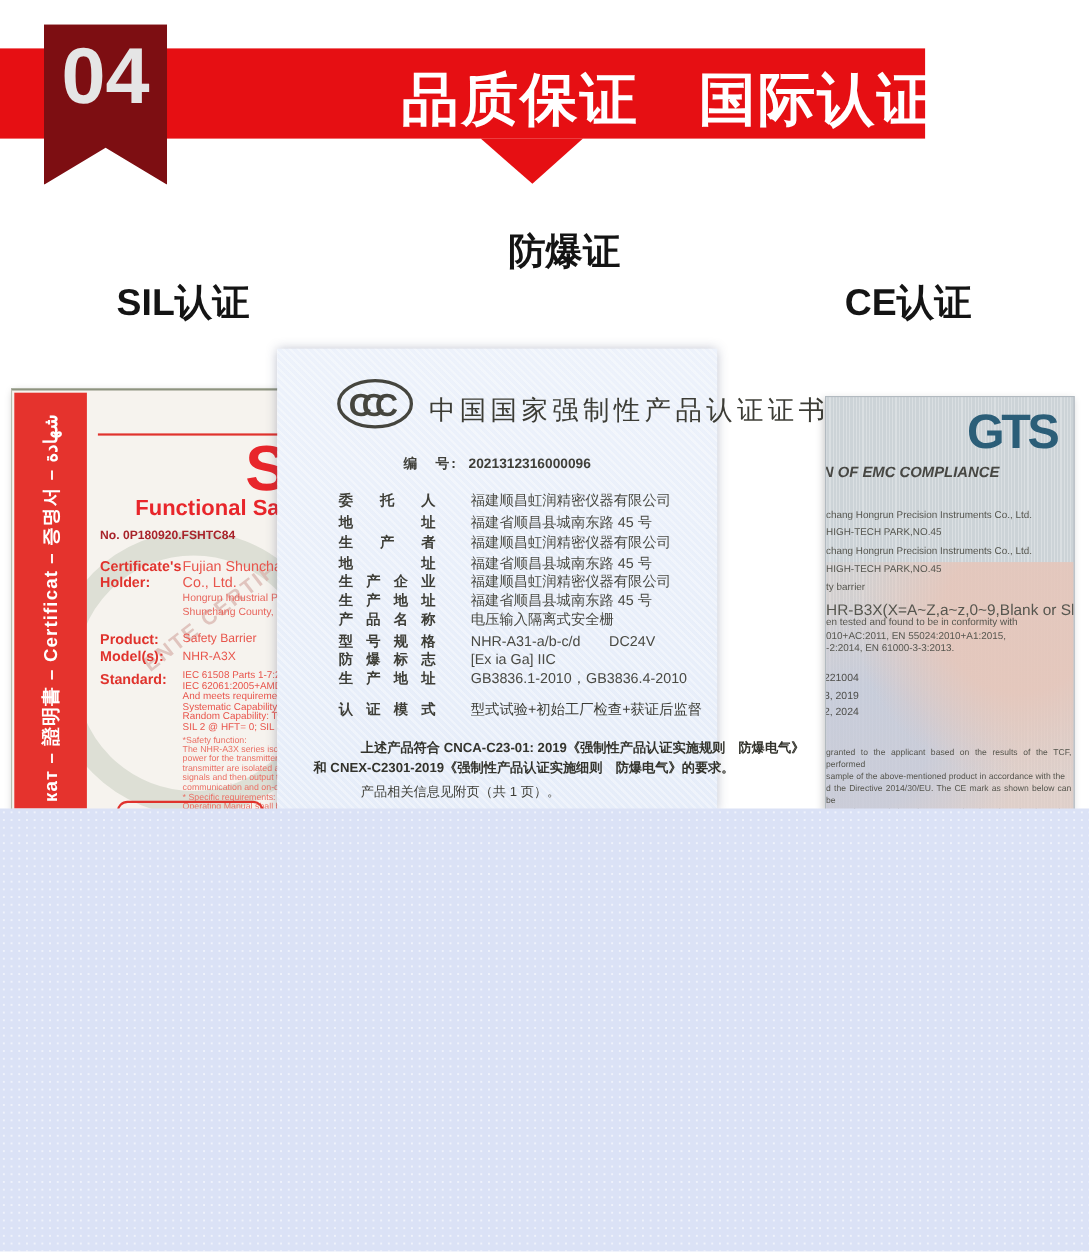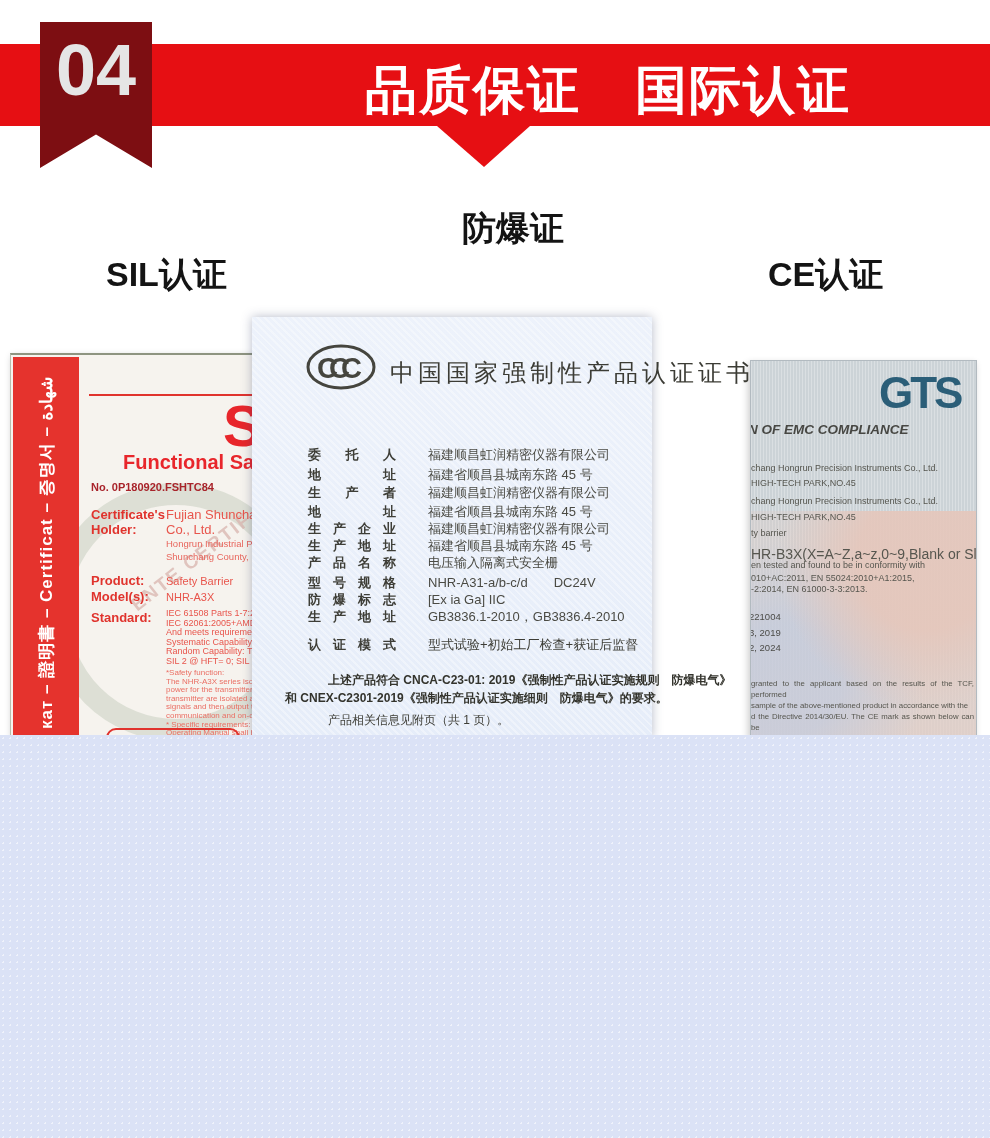--- a/index.html
+++ b/index.html
@@ -1,20 +1,20 @@
 <!DOCTYPE html>
 <html><head>
 <meta charset="utf-8">
 <style>
   html,body{margin:0;padding:0;background:#ffffff;}
   .page{position:relative;width:990px;height:1138px;margin:0 auto;background:#ffffff;overflow:hidden;
         font-family:"Liberation Sans",sans-serif;}
 
   
-  .banner{position:absolute;left:0;top:44px;width:990px;height:82px;background:#e60f13;}
+  .banner{position:absolute;left:0;top:44px;width:841px;height:82px;background:#e60f13;}
   .banner-title{position:absolute;left:365px;top:12px;font-size:52px;font-weight:bold;color:#ffffff;
                 letter-spacing:2px;white-space:nowrap;}
   .banner-arrow{position:absolute;left:437px;top:126px;width:0;height:0;
                 border-left:47px solid transparent;border-right:46px solid transparent;
                 border-top:41px solid #e60f13;}
   .ribbon{position:absolute;left:40px;top:22px;width:112px;height:146px;background:#7d0e12;
           clip-path:polygon(0 0,100% 0,100% 100%,50% 77%,0 100%);text-align:center;}
   .ribbon-num{display:inline-block;margin-top:12px;font-size:72px;line-height:1;font-weight:bold;color:#e5e5e5;}
 
   
@@ -184,20 +184,24 @@
       
     </div>
   </div>
 
   <div class="ccc-cert">
     <svg class="ccc-logo" viewBox="0 0 74 48">
       <ellipse cx="37" cy="24" rx="33" ry="21" fill="none" stroke="#45453e" stroke-width="3"></ellipse>
       <text x="13" y="35" font-family="Liberation Sans, sans-serif" font-size="29" font-weight="bold" fill="#45453e" letter-spacing="-9">CCC</text>
     </svg>
     <div class="ccc-title">中国国家强制性产品认证证书</div>
+    <div class="ccc-number">
+      <span class="lab">编　号:</span>
+      <span class="val">2021312316000096</span>
+    </div>
 
     <div class="ccc-row" style="top:131px">
       <span class="lab">委托人</span><span class="val">福建顺昌虹润精密仪器有限公司</span></div>
     <div class="ccc-row" style="top:151px">
       <span class="lab">地址</span><span class="val">福建省顺昌县城南东路 45 号</span></div>
     <div class="ccc-row" style="top:169px">
       <span class="lab">生产者</span><span class="val">福建顺昌虹润精密仪器有限公司</span></div>
     <div class="ccc-row" style="top:188px">
       <span class="lab">地址</span><span class="val">福建省顺昌县城南东路 45 号</span></div>
     <div class="ccc-row" style="top:205px">

